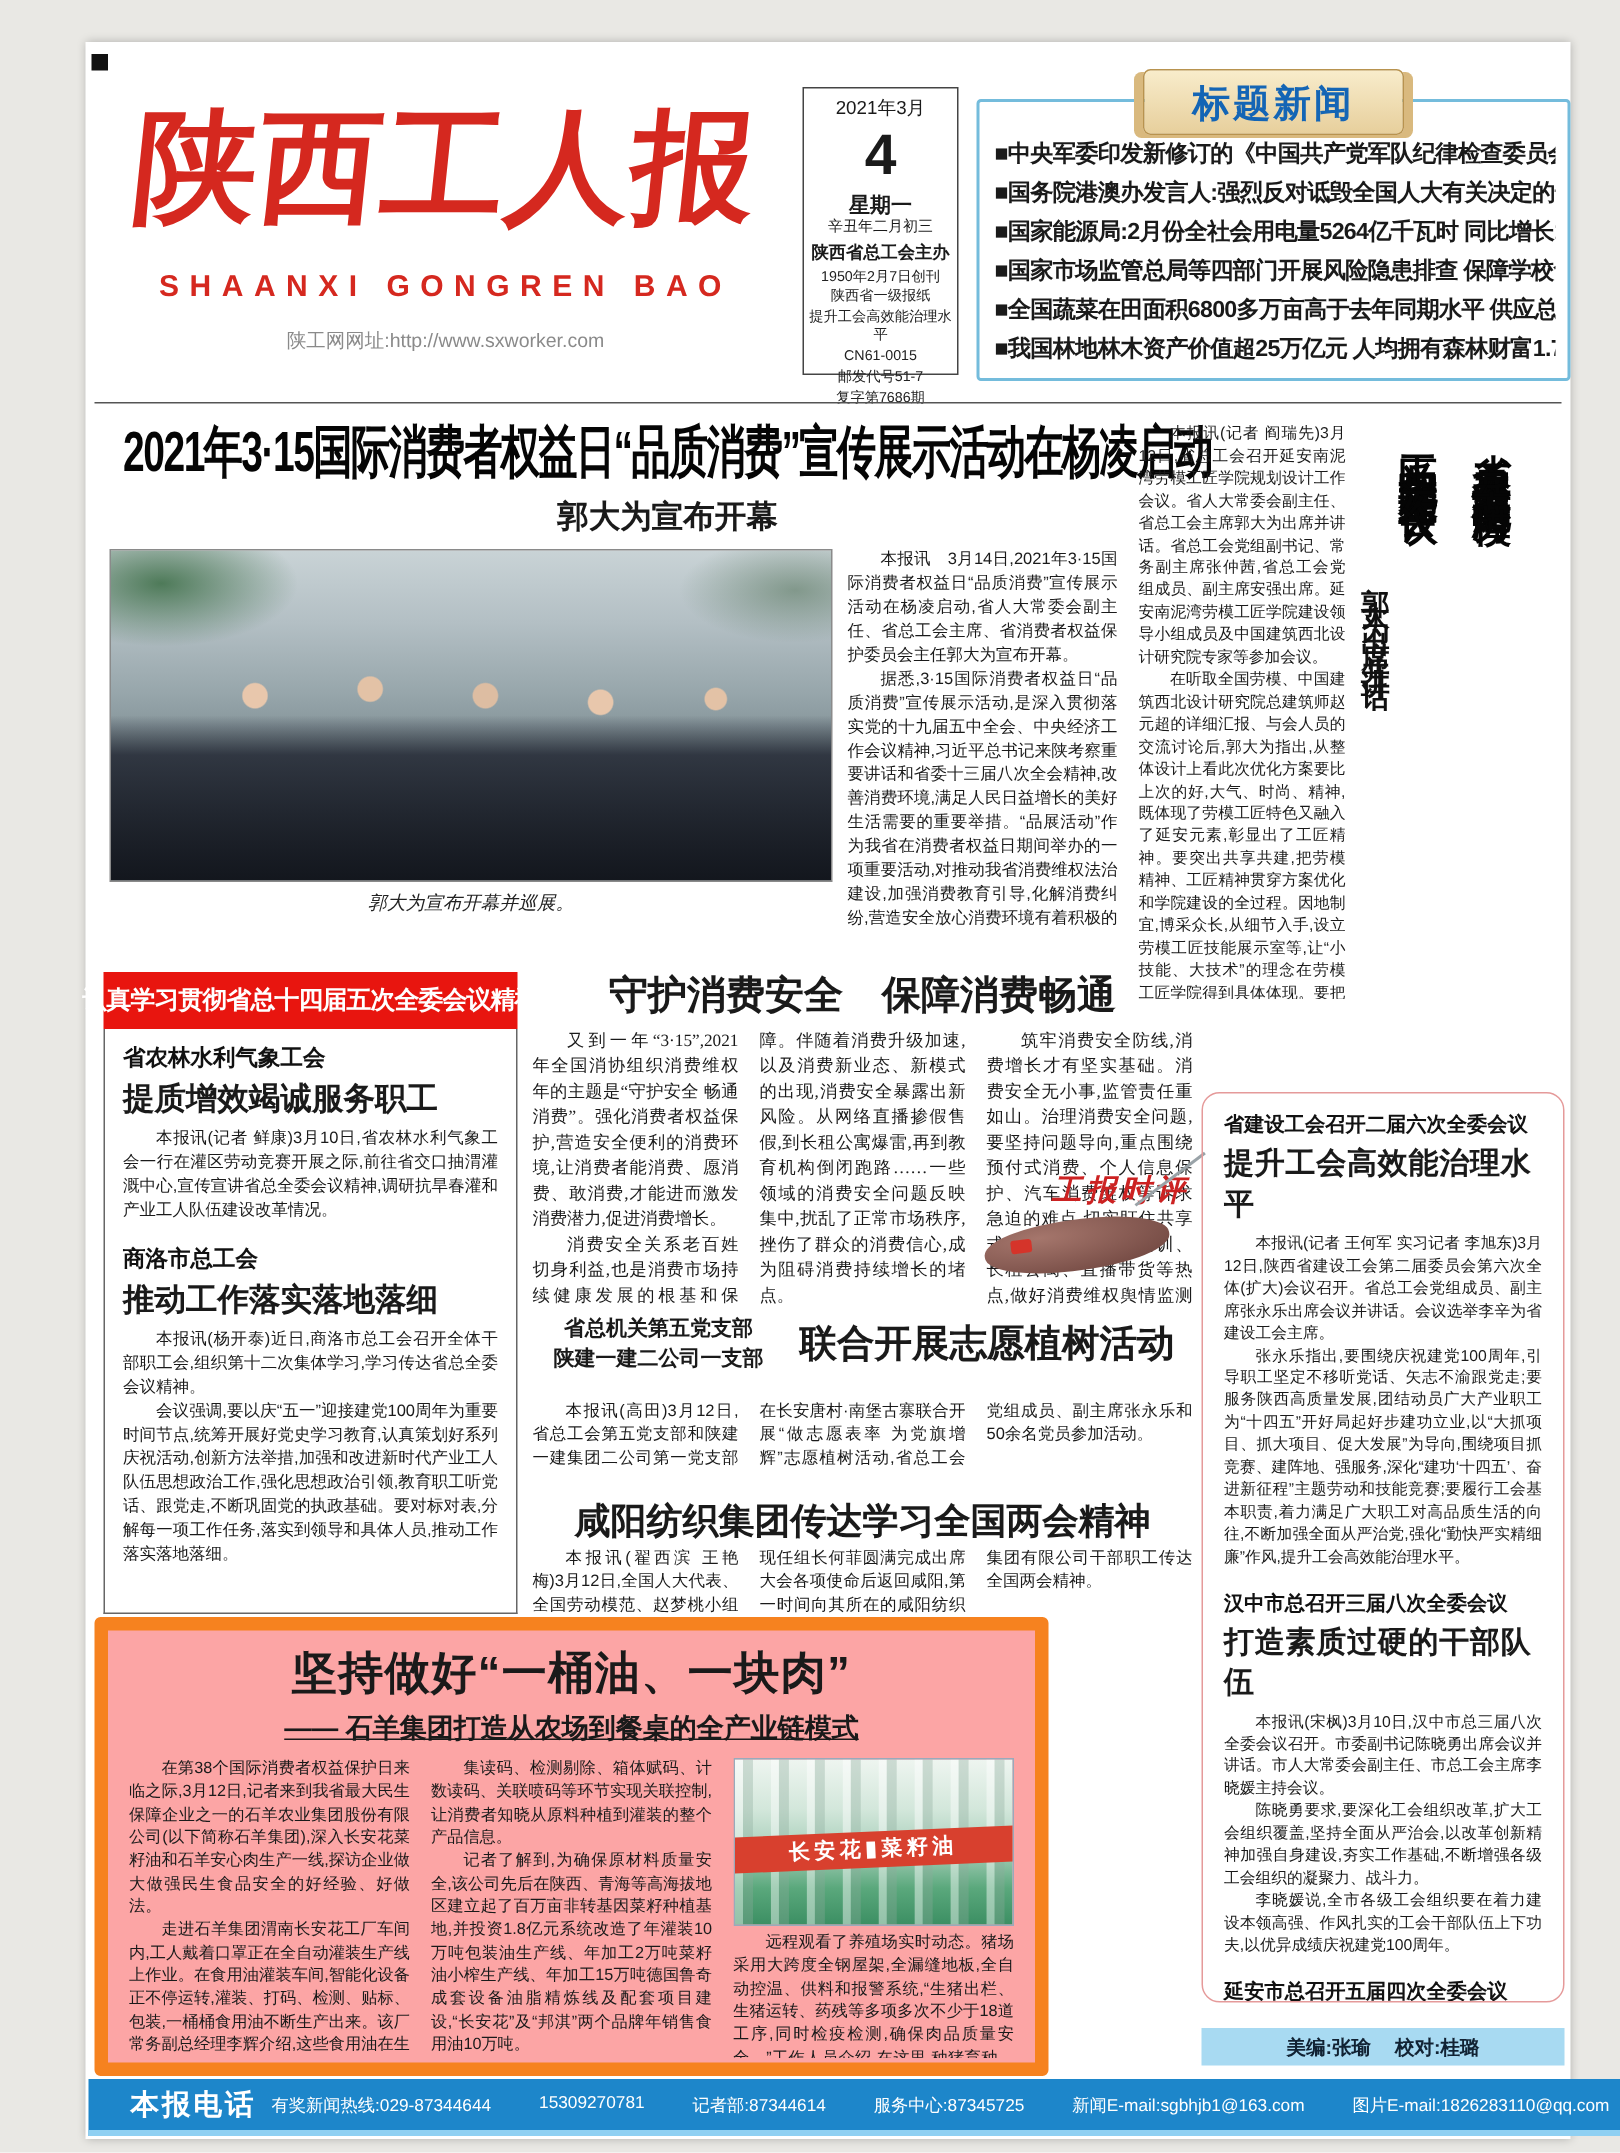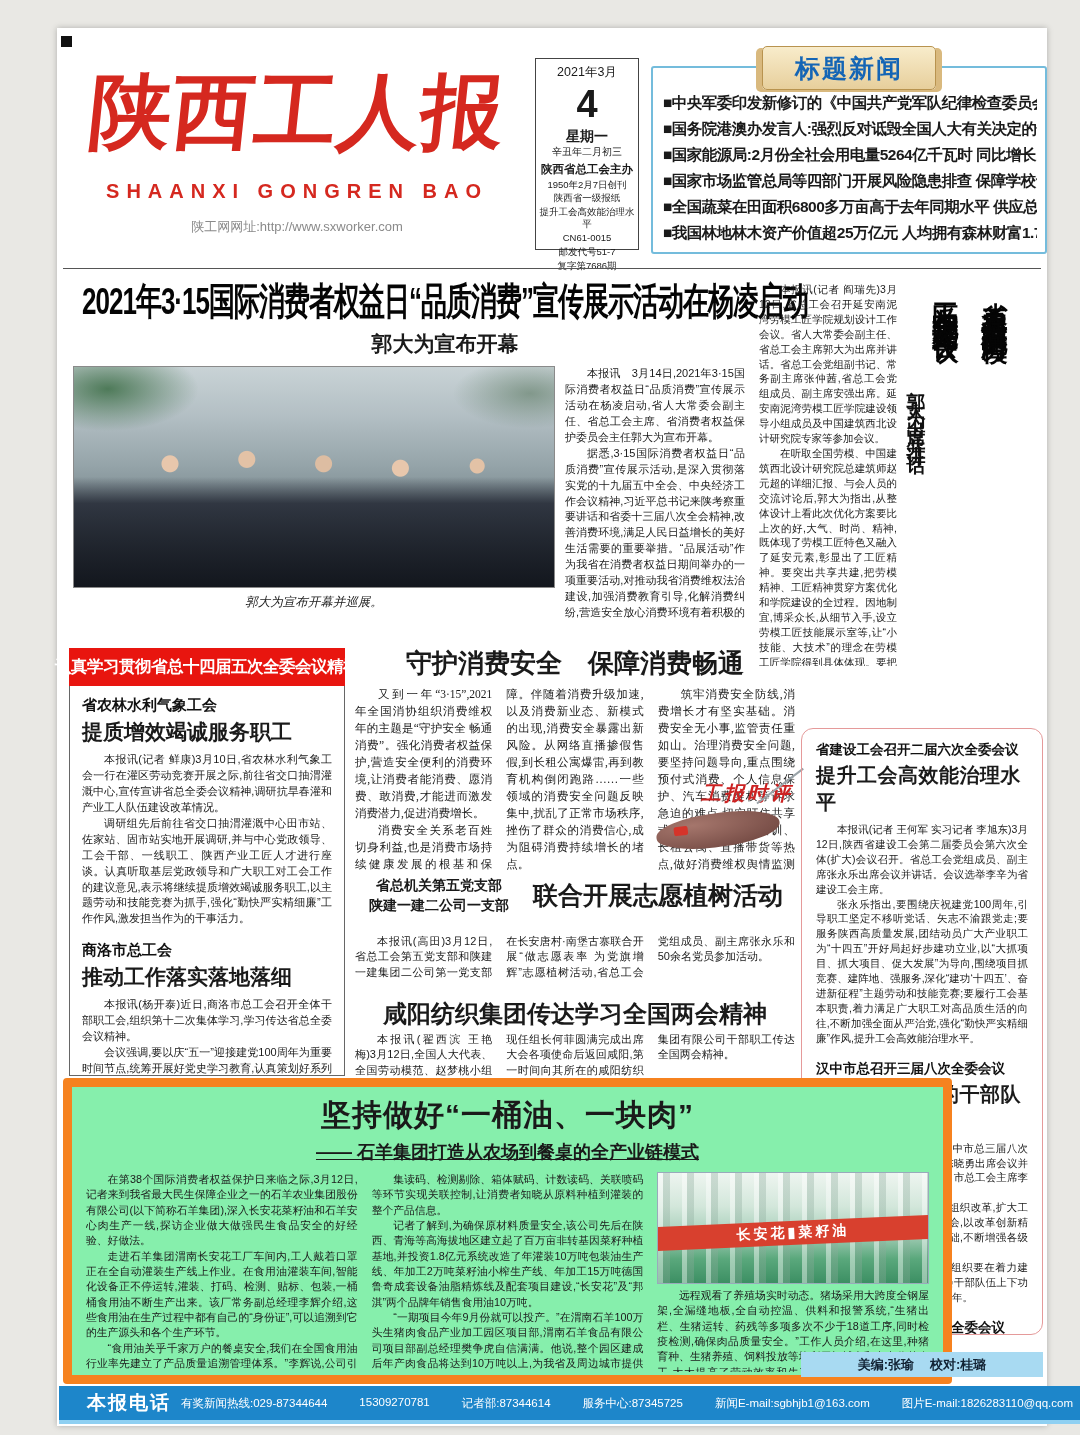--- a/index.html
+++ b/index.html
@@ -102,22 +102,22 @@
   .rail{left:744px;top:700px;width:242px;height:607px;border:1.5px solid #e59a9a;border-radius:12px;
      box-sizing:border-box;padding:12px 14px;overflow:hidden;}
   .rail .kicker{font-size:13.5px;}
   .rail-headline{font-size:20px;font-weight:900;margin:3px 0 6px;letter-spacing:0.5px;}
   .rail p{font-size:10.5px;line-height:1.42;}
   .rail-art{margin-bottom:14px;}
   .credits{left:744px;top:1324px;width:242px;height:25px;background:#a8daf2;display:flex;
      align-items:center;justify-content:center;gap:16px;font-size:13px;font-weight:700;color:#123;}
 
   
-  .feature{left:6px;top:1050px;width:889px;height:306px;border:9px solid #f6821f;border-radius:4px;
-     box-sizing:border-box;background:#86efac;padding:8px 14px;overflow:hidden;}
+  .feature{left:6px;top:1050px;width:636px;height:306px;border:9px solid #f6821f;border-radius:4px;
+     box-sizing:border-box;background:#fca5a5;padding:8px 14px;overflow:hidden;}
   .f-headline{text-align:center;font-size:30px;font-weight:900;letter-spacing:1px;}
   .f-subhead{text-align:center;font-size:18px;font-weight:700;margin-top:4px;text-decoration:underline;}
   .f-cols{display:flex;gap:14px;margin-top:8px;height:200px;overflow:hidden;}
   .f-col{flex:1;overflow:hidden;}
   .f-col p{font-size:10.8px;line-height:1.42;}
   .f-photo{width:100%;height:112px;margin-bottom:4px;position:relative;overflow:hidden;border:1px solid #9ab;
      box-sizing:border-box;background:
        repeating-linear-gradient(90deg, rgba(255,255,255,.45) 0 5px, rgba(140,170,155,.35) 5px 12px, transparent 12px 24px),
        linear-gradient(180deg,#eef5f0 0%,#d3e7db 30%,#a8cfba 55%,#5aa87c 78%,#3c8f63 100%);}
   .f-banner{position:absolute;left:-3%;top:44%;width:106%;height:24px;background:#d8402e;
@@ -187,21 +187,20 @@
     <div>省总工会召开延安南泥湾劳模</div>
   </div>
 
   <div class="abs left-col">
     <div class="left-banner">认真学习贯彻省总十四届五次全委会议精神</div>
     <div class="left-inner art">
       <div class="kicker">省农林水利气象工会</div>
       <div class="lc-headline">提质增效竭诚服务职工</div>
       <div>
           <p>本报讯(记者 鲜康)3月10日,省农林水利气象工会一行在灌区劳动竞赛开展之际,前往省交口抽渭灌溉中心,宣传宣讲省总全委会议精神,调研抗旱春灌和产业工人队伍建设改革情况。</p>
-          <p>调研组先后前往省交口抽渭灌溉中心田市站、佐家站、固市站实地开展调研,并与中心党政领导、工会干部、一线职工、陕西产业工匠人才进行座谈。认真听取基层党政领导和广大职工对工会工作的建议意见,表示将继续提质增效竭诚服务职工,以主题劳动和技能竞赛为抓手,强化“勤快严实精细廉”工作作风,激发担当作为的干事活力。</p>
         </div>
       <div class="lc-art2">
         <div class="kicker">商洛市总工会</div>
         <div class="lc-headline">推动工作落实落地落细</div>
         <div>
             <p>本报讯(杨开泰)近日,商洛市总工会召开全体干部职工会,组织第十二次集体学习,学习传达省总全委会议精神。</p>
             <p>会议强调,要以庆“五一”迎接建党100周年为重要时间节点,统筹开展好党史学习教育,认真策划好系列庆祝活动,创新方法举措,加强和改进新时代产业工人队伍思想政治工作,强化思想政治引领,教育职工听党话、跟党走,不断巩固党的执政基础。要对标对表,分解每一项工作任务,落实到领导和具体人员,推动工作落实落地落细。</p>
           </div>
       </div>
     </div>

